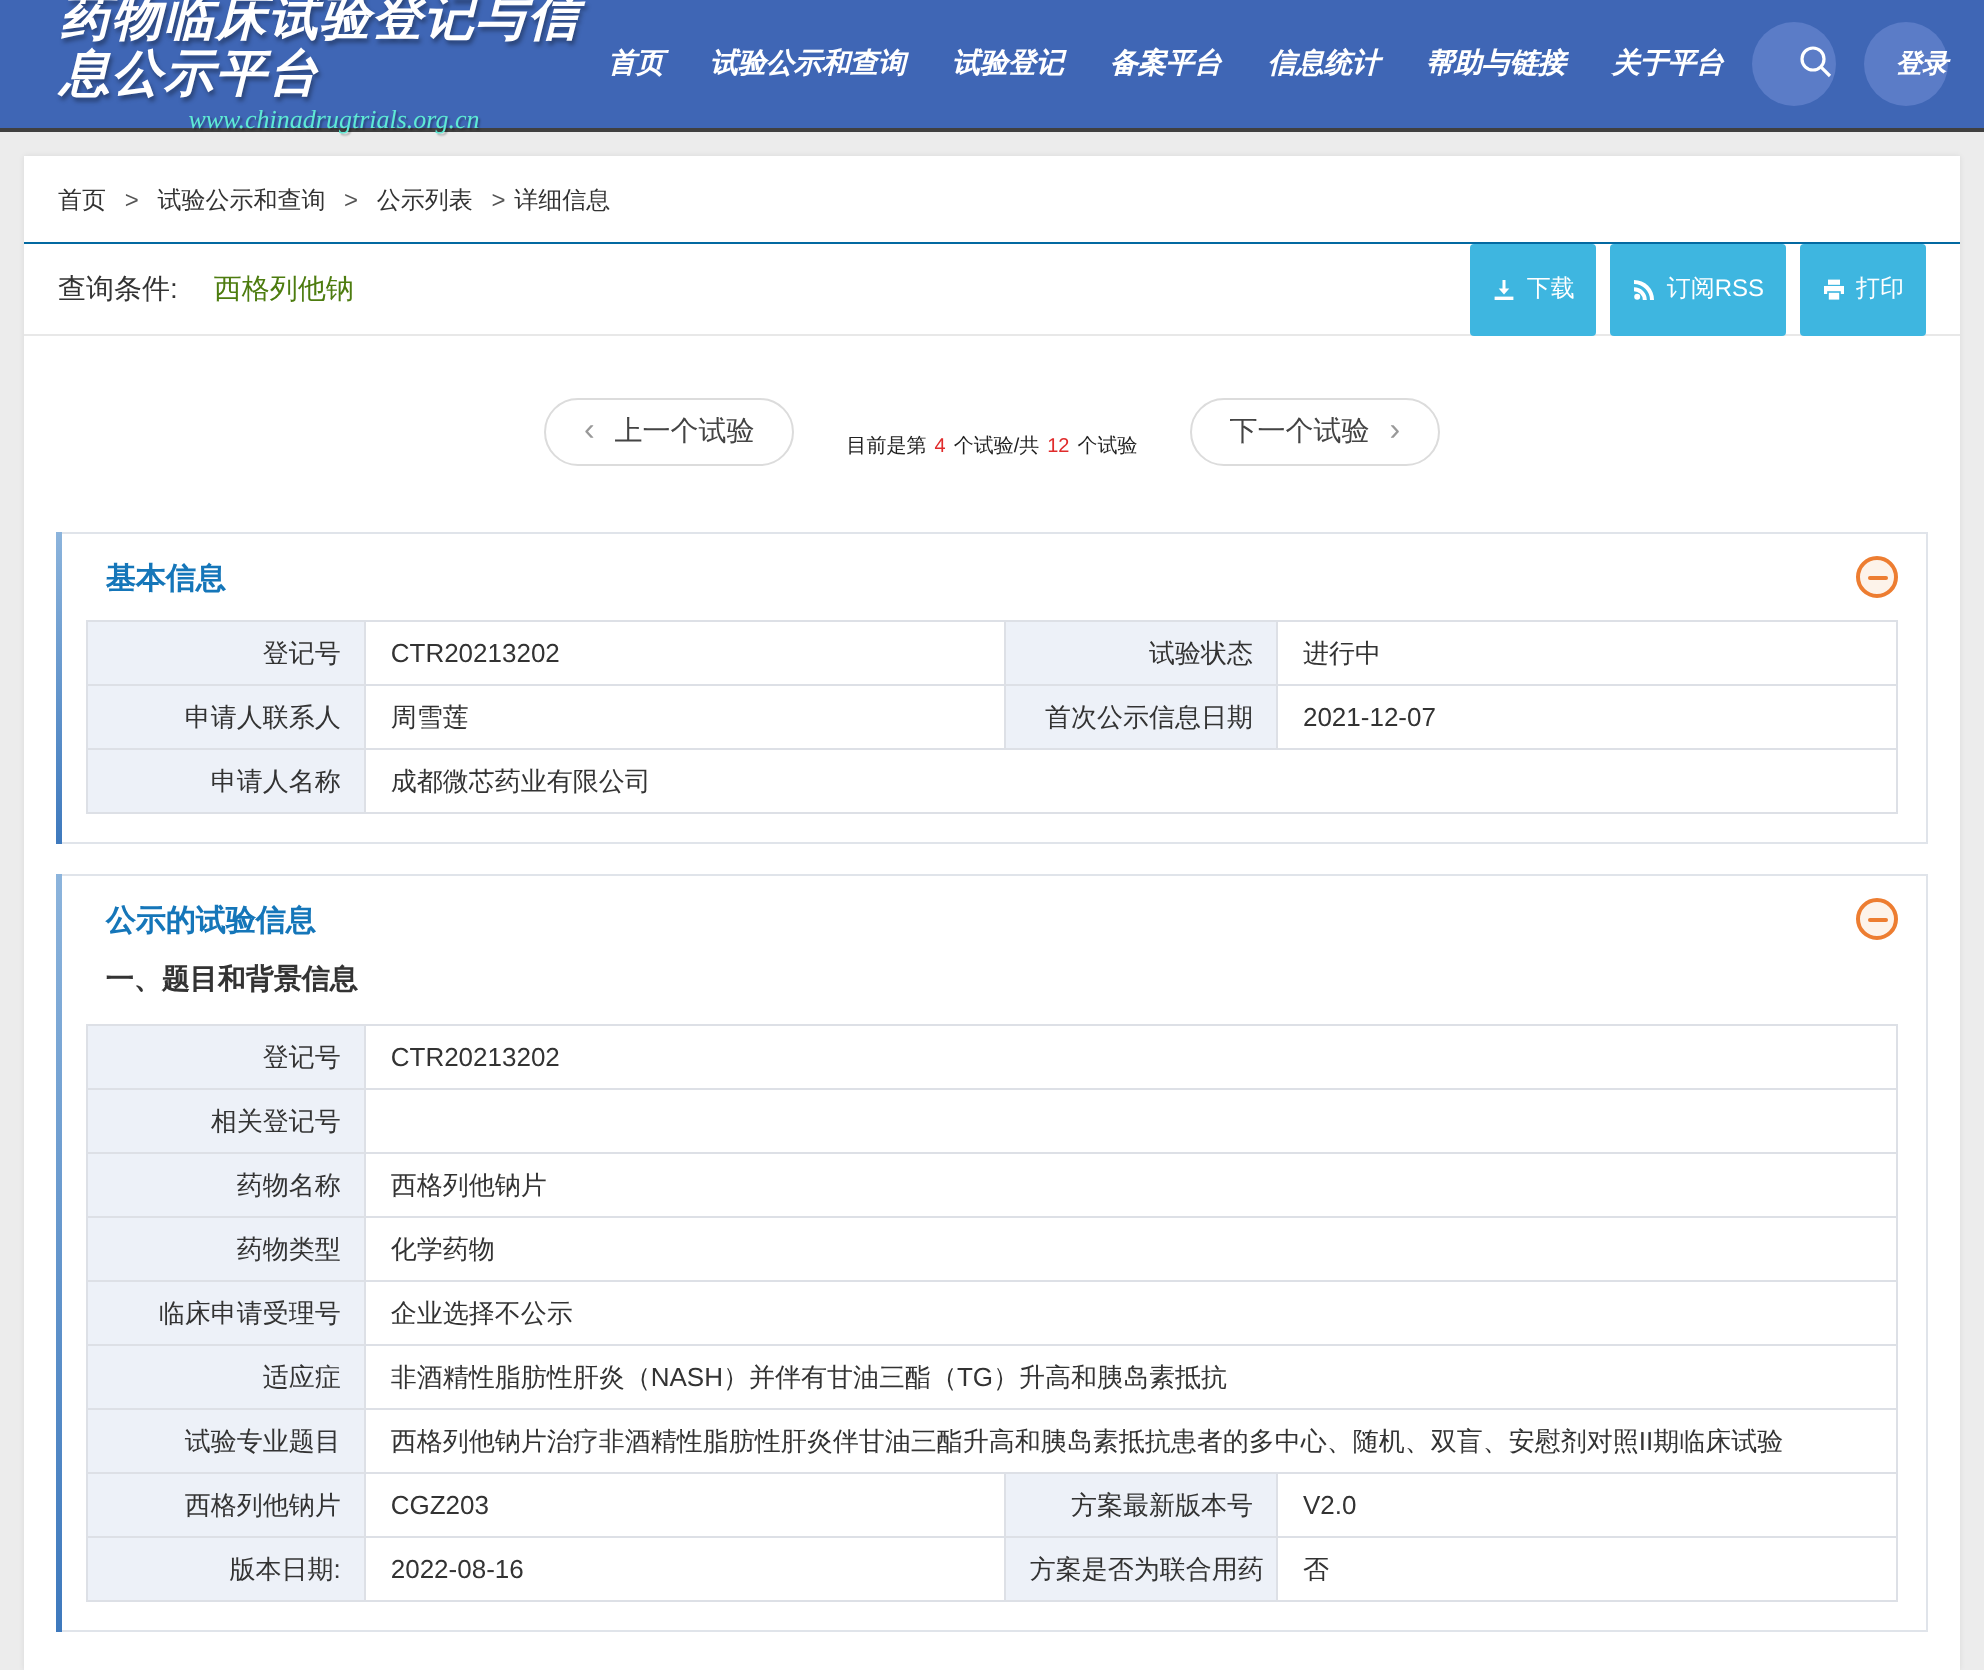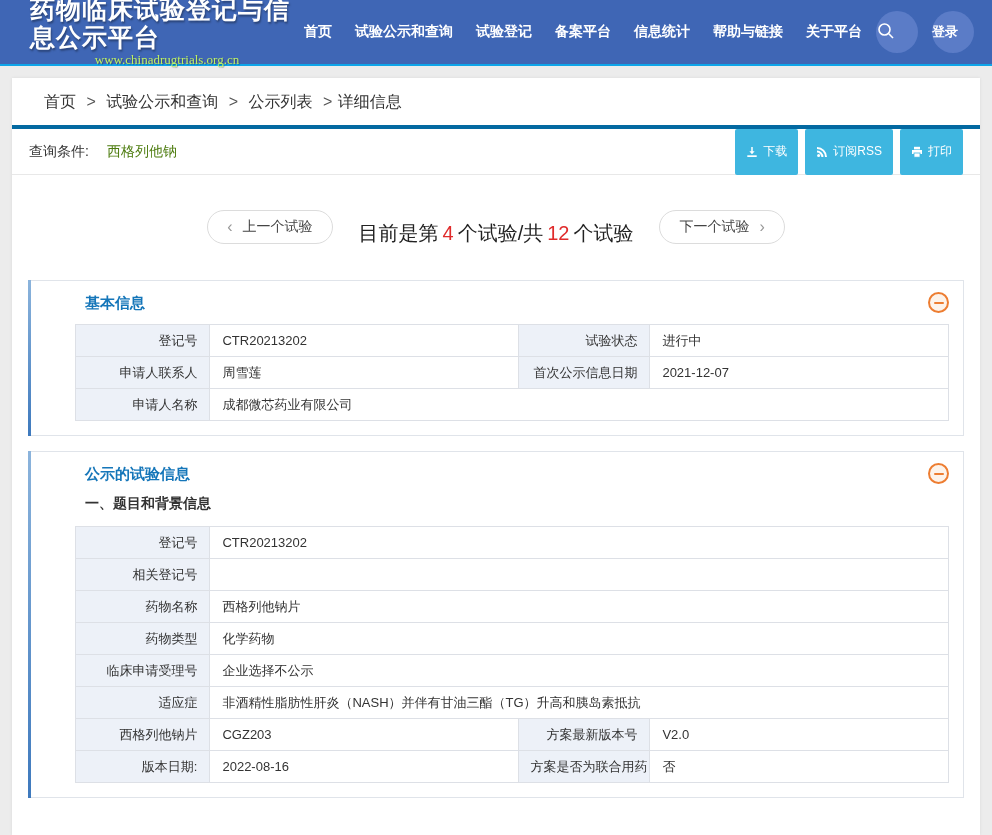--- a/index.html
+++ b/index.html
@@ -1,60 +1,60 @@
 <!DOCTYPE html>
 <html><head>
 <meta charset="utf-8">
 <style>
   * { margin:0; padding:0; box-sizing:border-box; }
   html,body { width:992px; height:835px; overflow:hidden; background:#ececec;
     font-family:"Liberation Sans","DejaVu Sans",sans-serif; }
 
   
-  .header { height:66px; background:#3f66b5; border-bottom:2px solid #0ea5e9;
-    display:flex; align-items:center; padding:0 18px 0 30px; }
+  .header { height:66px; background:#3f66b5; border-bottom:2px solid #404040;
+    display:flex; align-items:center; padding:0 18px 0 30px;font-style:italic; }
   .logo { display:flex; flex-direction:column; line-height:1.1; }
   .logo-title { color:#fff; font-size:25px; font-weight:bold; letter-spacing:1px;
     text-shadow:1px 2px 2px rgba(0,0,0,.35); }
-  .logo-url { color:#bef264; font-size:13px; text-align:center; margin-top:2px;
+  .logo-url { color:#5eead4; font-size:13px; text-align:center; margin-top:2px;
     font-family:"Liberation Serif","DejaVu Serif",serif; text-shadow:1px 1px 1px rgba(0,0,0,.3); }
   .nav { display:flex; gap:23px; margin-left:auto; align-items:center; }
   .nav-item { color:#fff; font-size:14px; font-weight:600; cursor:pointer; white-space:nowrap; }
   .hdr-circle { width:42px; height:42px; border-radius:50%; background:#5b7cc7;
-    display:flex; align-items:center; justify-content:flex-start; margin-left:14px; cursor:pointer;
+    display:flex; align-items:center; justify-content:flex-end; margin-left:14px; cursor:pointer;
     color:#fff; font-size:13px; font-weight:600; flex:0 0 auto; }
 
   
   .page { margin:12px 12px 0; background:#fff; height:757px; overflow:hidden;
     box-shadow:0 0 3px rgba(0,0,0,.08); }
 
-  .breadcrumb { padding:14px 32px 12px; font-size:16px; color:#333; border-bottom:4px solid #0369a1; }
+  .breadcrumb { padding:14px 17px 12px; font-size:12px; color:#333; border-bottom:1px solid #0369a1; }
   .crumb { cursor:pointer; }
   .crumb-sep { color:#555; margin:0 6px; }
 
   .query-row { display:flex; align-items:center; padding:0 17px; height:46px;
     border-bottom:1px solid #e8e8e8; }
   .query-label { font-size:14px; color:#333; }
   .query-value { font-size:14px; color:#4d7c0f; margin-left:18px; }
   .toolbar { margin-left:auto; display:flex; gap:7px; }
   .tool-btn { background:#3eb6e0; color:#fff; font-size:12px; border:none; cursor:pointer;
     display:inline-flex; align-items:center; gap:5px; padding:23px 11px; height:25px; border-radius:2px; }
   .tool-btn svg { display:block; }
 
   
   .pager { display:flex; justify-content:center; align-items:center; gap:26px; padding:31px 0 33px; }
   .pager-pill { display:inline-flex; align-items:center; gap:10px; background:#fff;
     border:1px solid #dcdcdc; border-radius:17px; padding:7px 19px; font-size:14px;
     color:#444; cursor:pointer; }
   .pager-chevron { color:#999; font-size:16px; line-height:1; }
-  .pager-info { font-size:20px; color:#222;margin-top:14px; }
+  .pager-info { font-size:10px; color:#222;margin-top:14px; }
   .pager-info .red { color:#e02b2b; margin:0 4px; }
 
   
-  .section { position:relative; margin:0 16px 15px; border:1px solid #e0e4ea; background:#fff;padding-left:32px; }
+  .section { position:relative; margin:0 16px 15px; border:1px solid #e0e4ea; background:#fff; }
   .section::before { content:""; position:absolute; left:-1px; top:-1px; bottom:-1px; width:3px;
     background:linear-gradient(180deg,#8cb4dc,#3e79bd); }
   .section-heading { margin:13px 24px 11px; font-size:15px; font-weight:bold; color:#1576b9; }
   .sub-heading { margin:6px 24px 13px; font-size:14px; font-weight:bold; color:#333; }
   .collapse-btn { position:absolute; top:11px; right:14px; width:21px; height:21px;
     border-radius:50%; border:2px solid #ed7d31; background:#fdf3ea; cursor:pointer;
     display:flex; align-items:center; justify-content:center; }
   .collapse-btn .minus { width:10px; height:2px; background:#ed7d31; border-radius:1px; }
 
   table.info { width:calc(100% - 28px); margin:0 14px 14px; border-collapse:collapse;
@@ -218,20 +218,24 @@
       </tr>
       <tr>
         <td class="lbl">临床申请受理号</td>
         <td colspan="3">企业选择不公示</td>
       </tr>
       <tr>
         <td class="lbl">适应症</td>
         <td colspan="3">非酒精性脂肪性肝炎（NASH）并伴有甘油三酯（TG）升高和胰岛素抵抗</td>
       </tr>
       <tr>
+        <td class="lbl">试验专业题目</td>
+        <td colspan="3">西格列他钠片治疗非酒精性脂肪性肝炎伴甘油三酯升高和胰岛素抵抗患者的多中心、随机、双盲、安慰剂对照II期临床试验</td>
+      </tr>
+      <tr>
         <td class="lbl">西格列他钠片</td>
         <td>CGZ203</td>
         <td class="lbl">方案最新版本号</td>
         <td>V2.0</td>
       </tr>
       <tr>
         <td class="lbl">版本日期:</td>
         <td>2022-08-16</td>
         <td class="lbl">方案是否为联合用药</td>
         <td>否</td>

